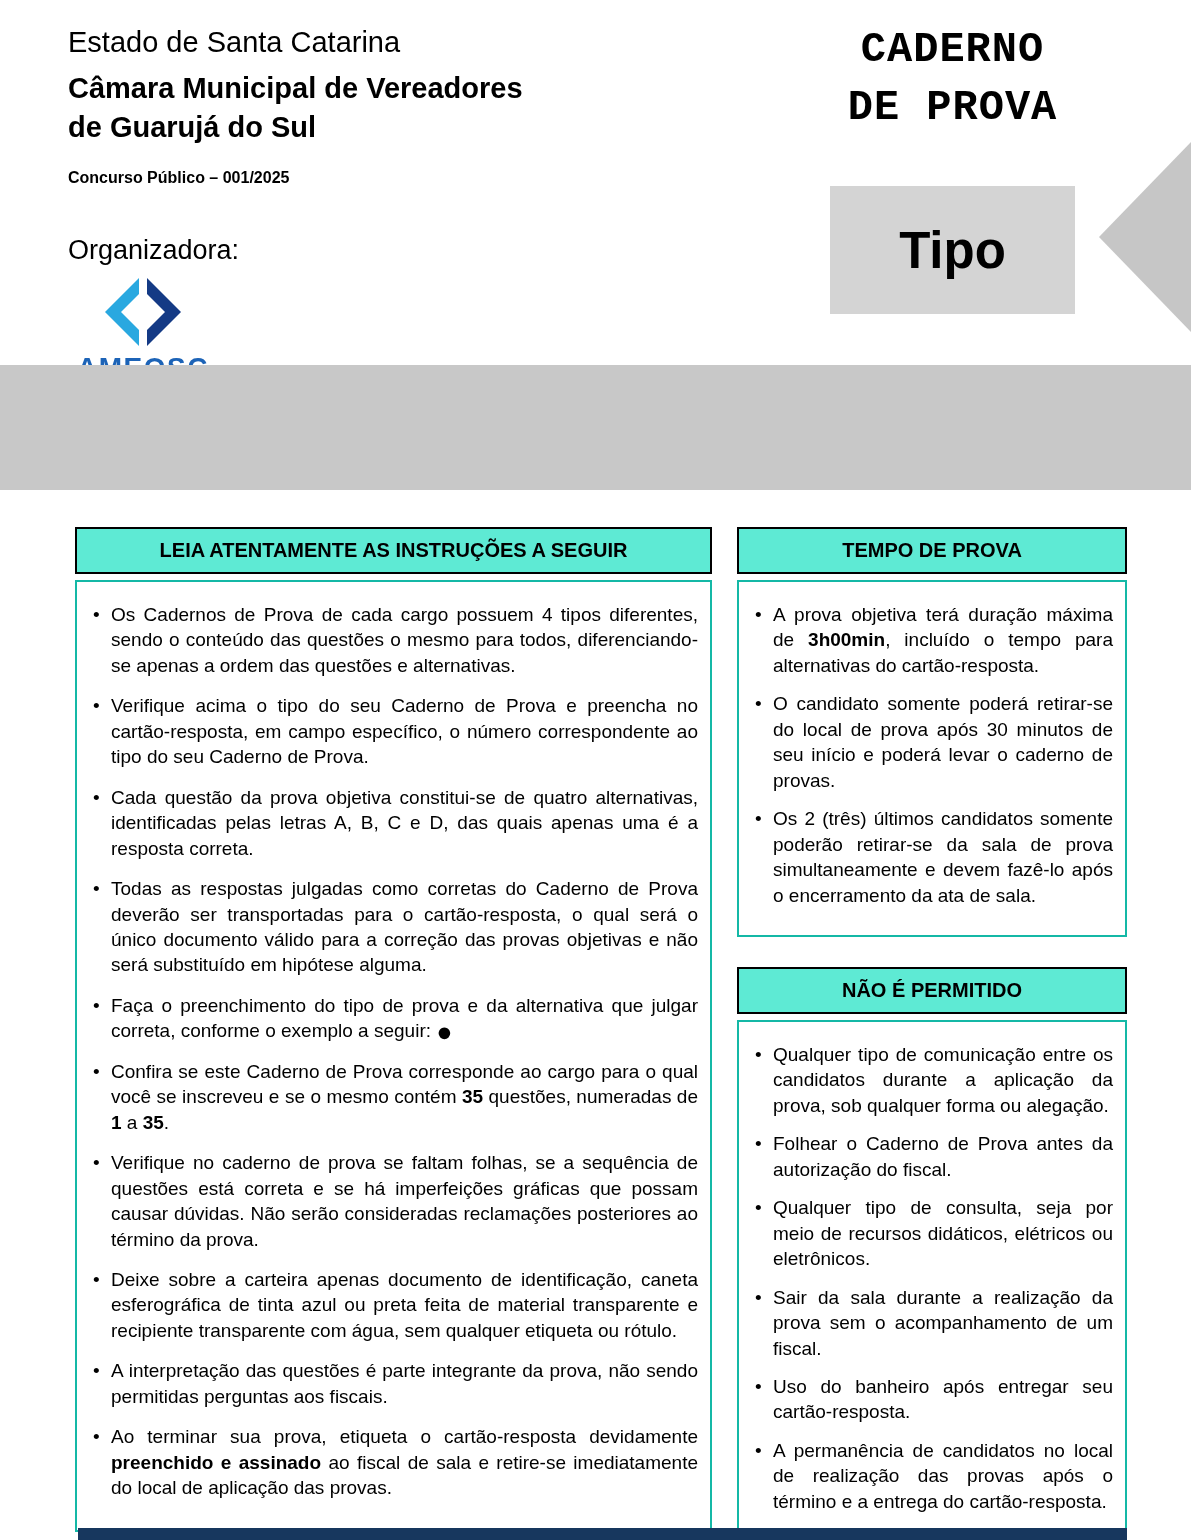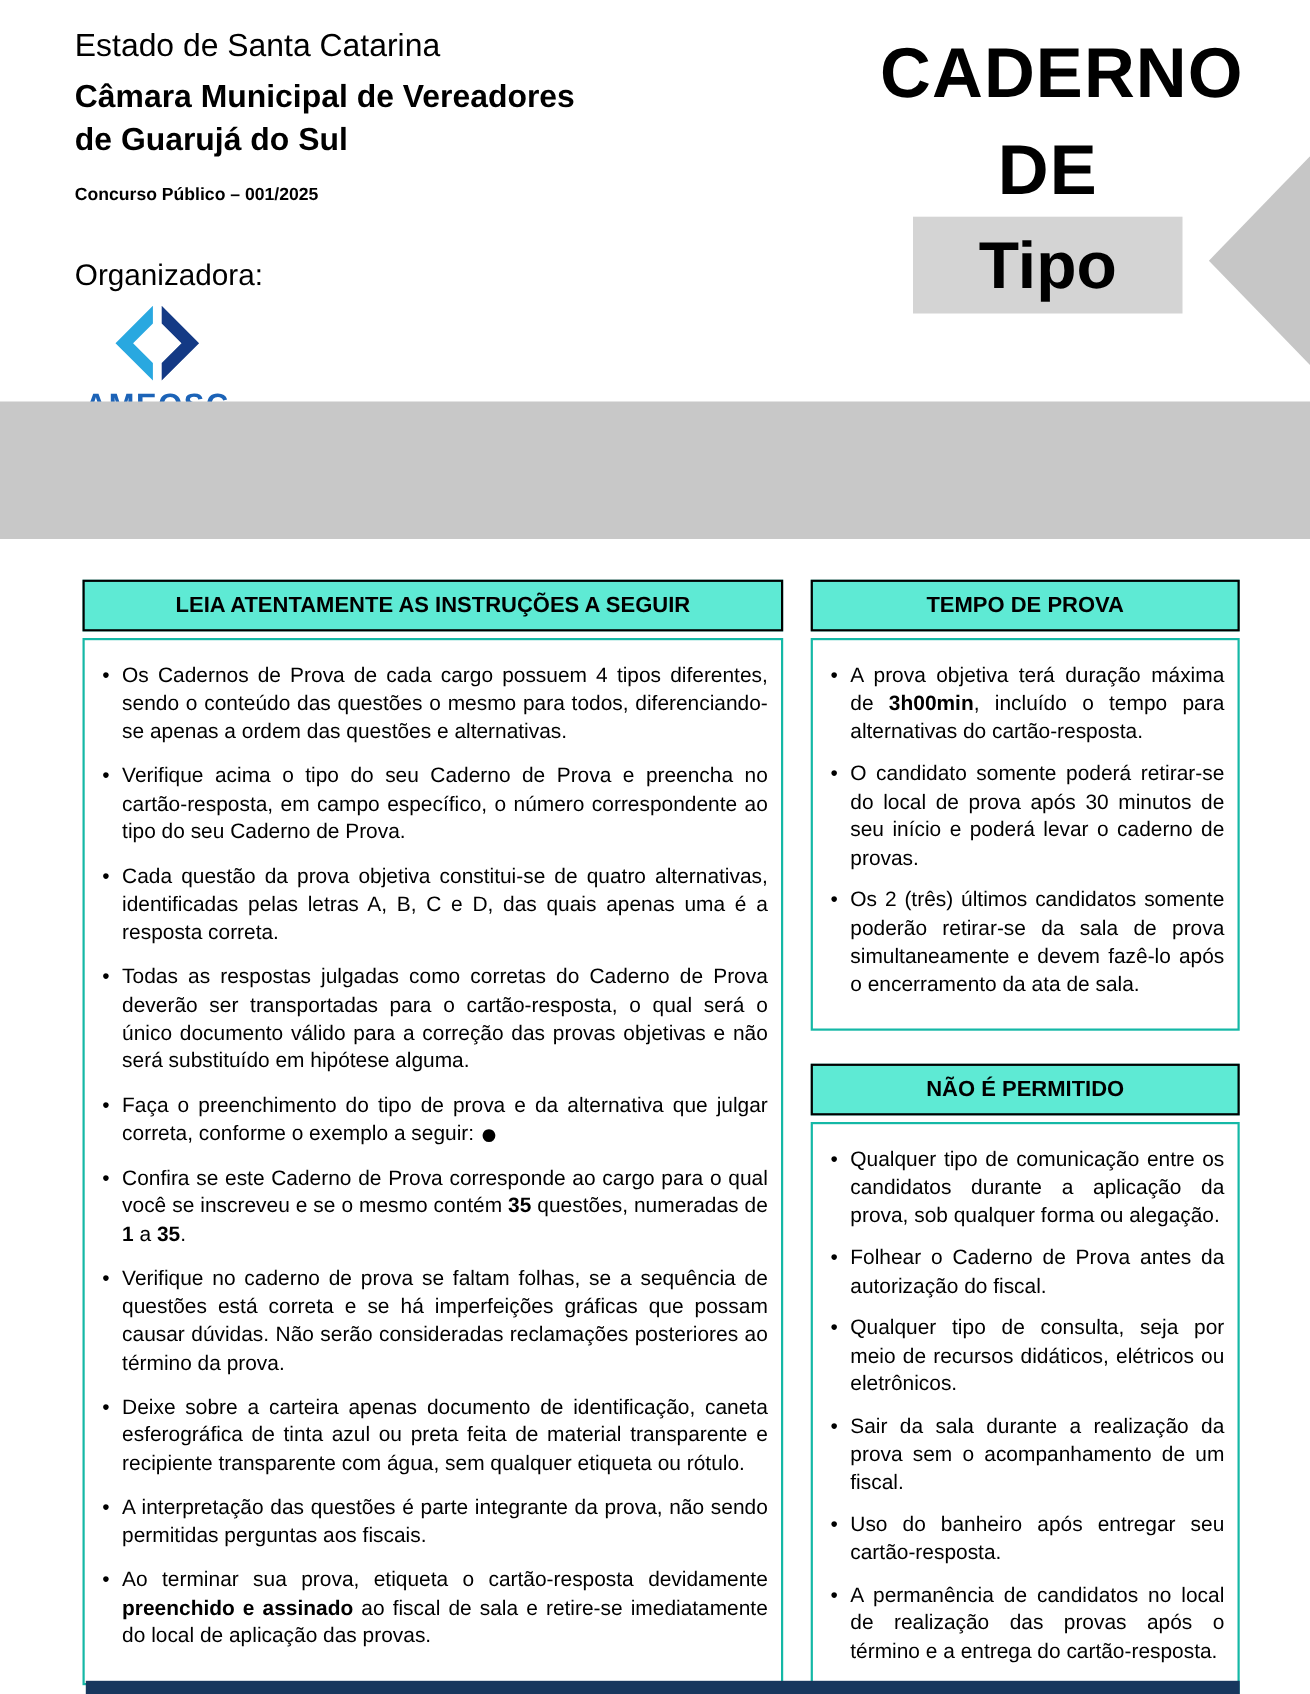--- a/index.html
+++ b/index.html
@@ -19,28 +19,28 @@
   .contest { font-size:16px; font-weight:700; margin-top:22px; }
   .organizer-label { font-size:27px; font-weight:400; margin-top:48px; }
   .logo { margin-top:8px; width:150px; text-align:center; }
   .logo svg { display:block; margin:0 auto; }
   .logo-text { font-size:28px; font-weight:700; color:#1c63b7; letter-spacing:1.5px; margin-top:2px; }
 
   
   .caderno {
     position:absolute; left:800px; top:22px; width:305px;
     text-align:center;
-    font-family:Liberation Sans, sans-serif;
-    font-weight:700; font-size:64px; line-height:1.38; letter-spacing:1px;
+    font-family:Liberation Mono, monospace;
+    font-weight:700; font-size:42px; line-height:1.38; letter-spacing:1px;
   }
   .tipo-box {
-    position:absolute; left:830px; top:186px; width:245px; height:88px;
+    position:absolute; left:830px; top:186px; width:245px; height:128px;
     background:#d4d4d4;
     display:flex; align-items:center; justify-content:center;
-    font-size:60px; font-weight:700;margin-top:11px;
+    font-size:51px; font-weight:700;
   }
   .arrow { position:absolute; right:0; top:142px; }
 
   
   .gray-band { position:absolute; left:0; top:365px; width:1191px; height:125px; background:#c8c8c8; }
 
   
   .left-col  { position:absolute; left:75px;  top:527px; width:637px; }
   .right-col { position:absolute; left:737px; top:527px; width:390px; }
 

